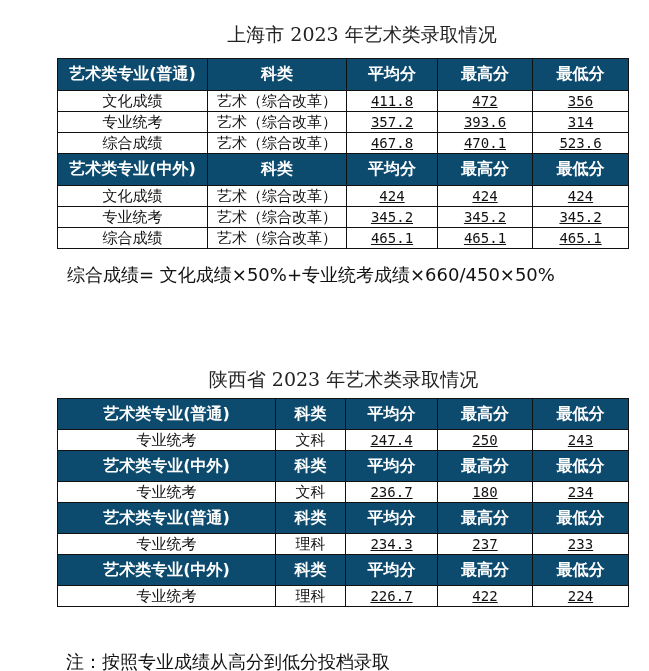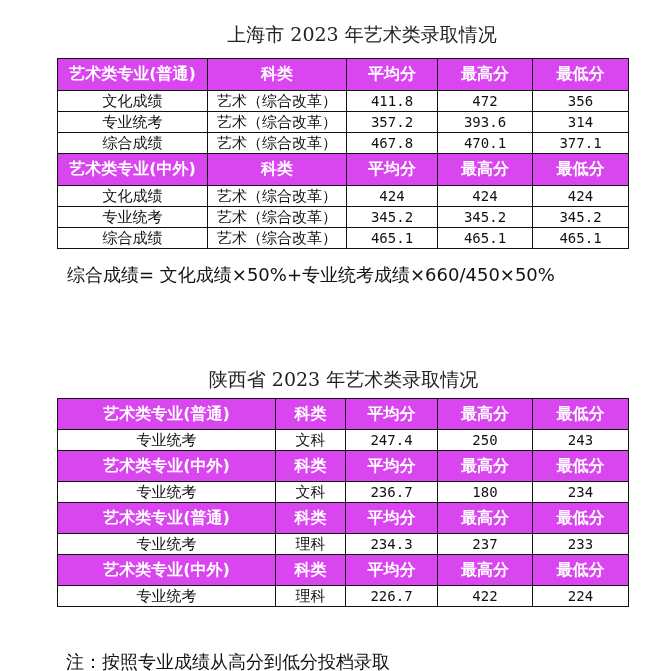--- a/index.html
+++ b/index.html
@@ -42,38 +42,39 @@
 
     table.admit td, table.admit th {
       border: 1px solid #111;
       padding: 0;
       text-align: center;
       vertical-align: middle;
       overflow: hidden;
       white-space: nowrap;
     }
     table.admit tr.hdr th {
-      background: #d946ef;
+      background: #0c4a6e;
       color: #ffffff;
       font-weight: bold;
       font-size: 16px;
       font-family: "DejaVu Sans", "Liberation Sans", sans-serif;
     }
     #table1 tr.hdr th { height: 31px; }
     #table2 tr.hdr th { height: 30px; }
     table.admit tr.row td {
       background: #ffffff;
       color: #111;
       font-size: 15px;
       height: 20px;
       line-height: 20px;
     }
     td.num {
       font-family: "DejaVu Sans Mono", "Liberation Mono", monospace;
       font-size: 14px !important;
+      text-decoration: underline;
     }
     td.label {
       font-family: "DejaVu Sans", "Liberation Sans", sans-serif;
     }
     .note {
       position: absolute;
       left: 67px;
       font-size: 18px;
       color: #111;
       line-height: 20px;
@@ -115,21 +116,21 @@
       <td class="label">艺术（综合改革）</td>
       <td class="num">357.2</td>
       <td class="num">393.6</td>
       <td class="num">314</td>
     </tr>
     <tr class="row">
       <td class="label">综合成绩</td>
       <td class="label">艺术（综合改革）</td>
       <td class="num">467.8</td>
       <td class="num">470.1</td>
-      <td class="num">377.1</td>
+      <td class="num">523.6</td>
     </tr>
     <tr class="hdr">
       <th>艺术类专业(中外)</th>
       <th>科类</th>
       <th>平均分</th>
       <th>最高分</th>
       <th>最低分</th>
     </tr>
     <tr class="row">
       <td class="label">文化成绩</td>

